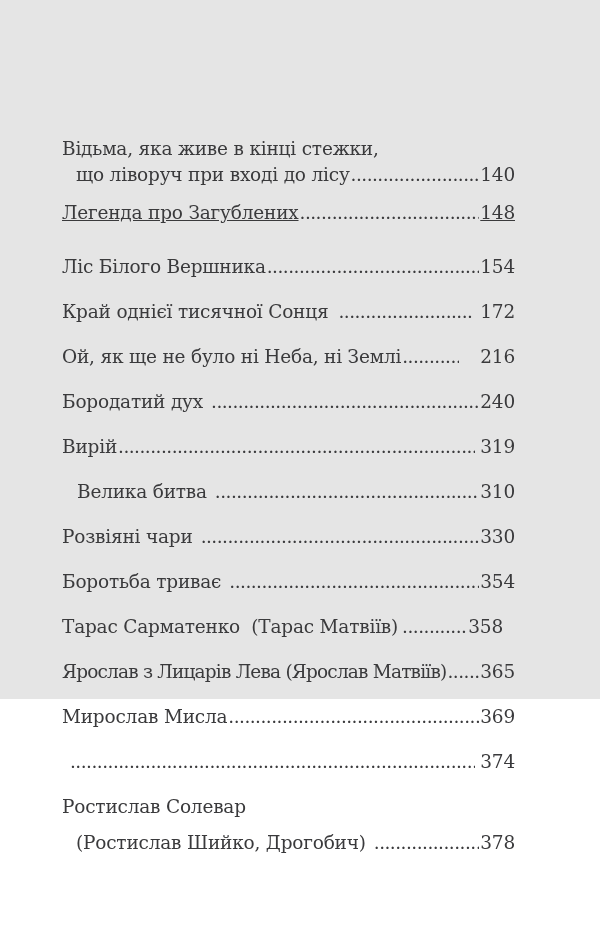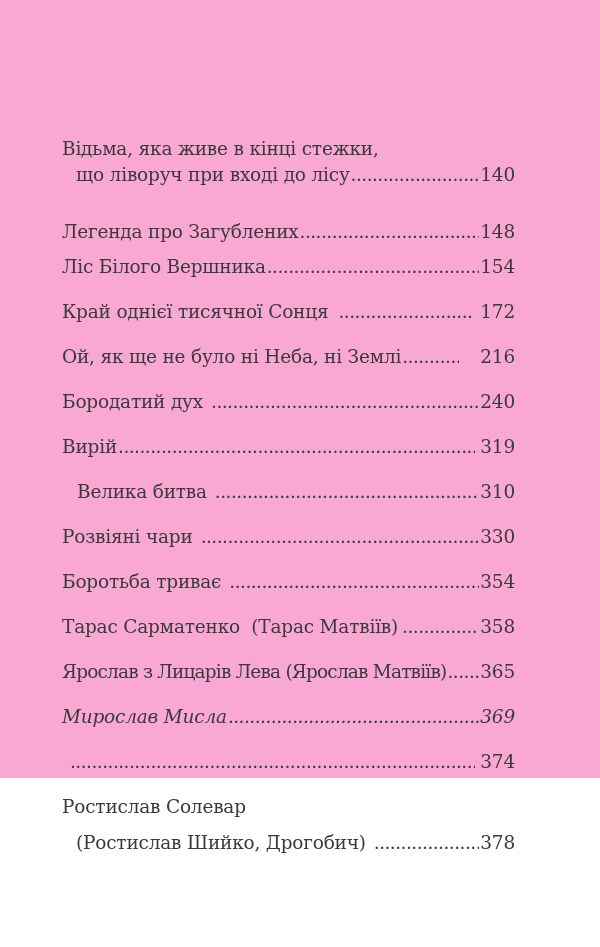--- a/index.html
+++ b/index.html
@@ -12,22 +12,22 @@
       height: 947px;
       position: relative;
       overflow: hidden;
       font-family: "DejaVu Serif", "Liberation Serif", serif;
       color: #3a3a3c;
     }
     .page {
       position: absolute;
       left: 0; top: 0;
       width: 600px;
-      height: 778px;
-      background: #f9a8d4;
+      height: 699px;
+      background: #e5e5e5;
     }
     .toc {
       position: absolute;
       left: 62px;
       top: 136px;
       width: 453px;
     }
     .entry {
       position: relative;
       font-size: 18.5px;
@@ -78,21 +78,21 @@
 
     <div class="entry" style="position:absolute; top:0px; left:0; right:0;">
       <span class="first-line">Відьма, яка живе в кінці стежки,</span>
       <div class="row indent">
         <span class="title">що ліворуч при вході до лісу</span>
         <span class="leader"></span>
         <span class="page-num">140</span>
       </div>
     </div>
 
-    <div class="entry" style="position:absolute; top:83px; left:0; right:0;">
+    <div class="entry" style="position:absolute; top:64px; left:0; right:0;text-decoration:underline;">
       <div class="row">
         <span class="title">Легенда про Загублених</span>
         <span class="leader"></span>
         <span class="page-num">148</span>
       </div>
     </div>
 
     <div class="entry" style="position:absolute; top:118px; left:0; right:0;">
       <div class="row">
         <span class="title">Ліс Білого Вершника</span>
@@ -150,37 +150,37 @@
     </div>
 
     <div class="entry" style="position:absolute; top:433px; left:0; right:0;">
       <div class="row">
         <span class="title">Боротьба триває</span>
         <span class="leader" style="margin-left:8px;"></span>
         <span class="page-num">354</span>
       </div>
     </div>
 
-    <div class="entry" style="position:absolute; top:478px; left:0; right:0;">
+    <div class="entry" style="position:absolute; top:478px; left:0; right:12px;">
       <div class="row">
         <span class="title" style="white-space:pre;">Тарас Сарматенко  (Тарас Матвіїв)</span>
         <span class="leader" style="margin-left:4px;"></span>
         <span class="page-num">358</span>
       </div>
     </div>
 
     <div class="entry" style="position:absolute; top:523px; left:0; right:0;">
       <div class="row">
         <span class="title" style="letter-spacing:-0.8px;">Ярослав з Лицарів Лева (Ярослав Матвіїв)</span>
         <span class="leader"></span>
         <span class="page-num">365</span>
       </div>
     </div>
 
-    <div class="entry" style="position:absolute; top:568px; left:0; right:0;font-style:italic;">
+    <div class="entry" style="position:absolute; top:568px; left:0; right:0;">
       <div class="row">
         <span class="title">Мирослав Мисла</span>
         <span class="leader"></span>
         <span class="page-num">369</span>
       </div>
     </div>
 
     <div class="entry" style="position:absolute; top:613px; left:0; right:0;">
       <div class="row">
         <span class="leader" style="margin-left:8px;"></span>

